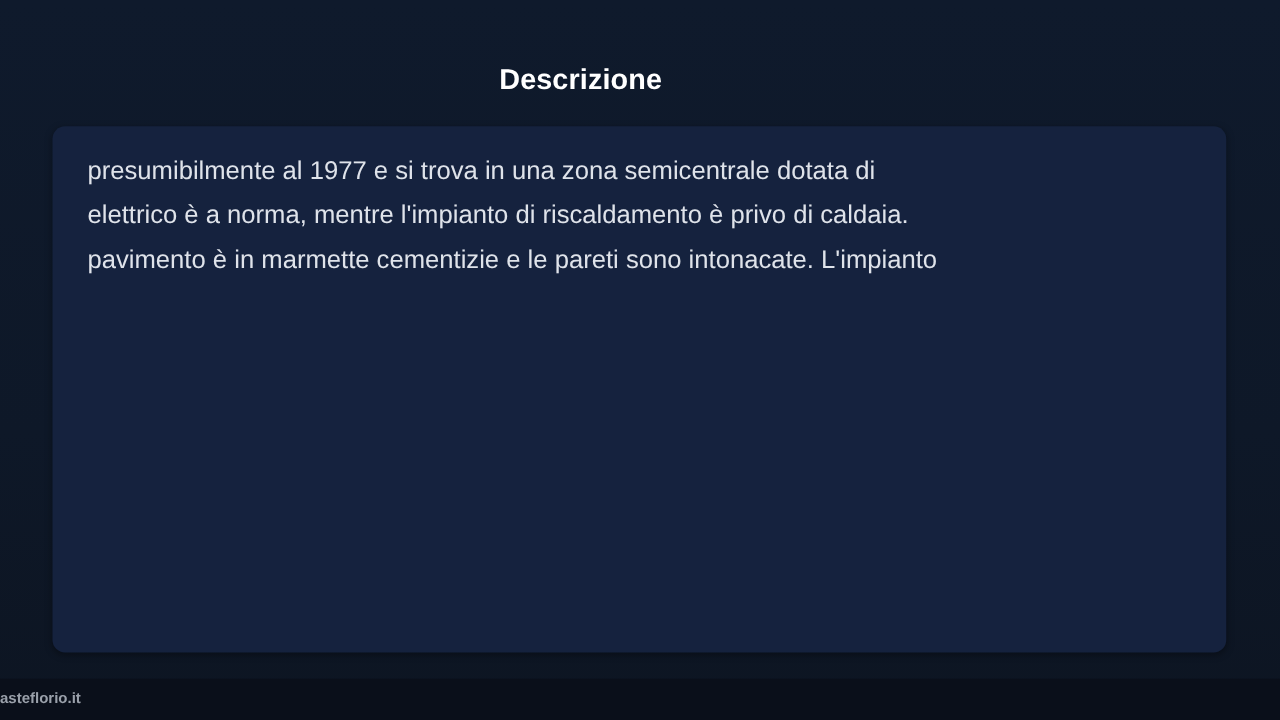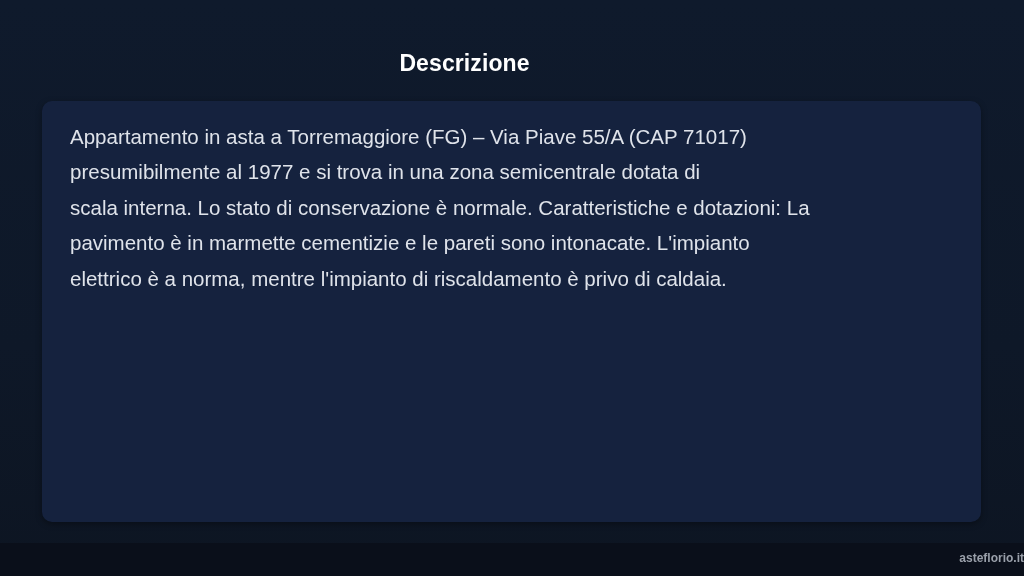--- a/index.html
+++ b/index.html
@@ -49,41 +49,39 @@
       display: block;
       white-space: nowrap;
     }
     .footer {
       position: absolute;
       left: 0;
       top: 543px;
       width: 1024px;
       height: 33px;
       background: #0a0f1a;
-      text-align: right;
+      text-align: left;
     }
     .footer-text {
       display: inline-block;
       margin-top: 7px;
       color: #9aa0aa;
       font-weight: bold;
       font-size: 12px;
       line-height: 16px;
     }
   </style>
 </head>
 <body>
 
 <div class="title">Descrizione</div>
 
 <div class="card">
   <p class="desc">
-    <span class="line">Appartamento in asta a Torremaggiore (FG) – Via Piave 55/A (CAP 71017)</span>
     <span class="line">presumibilmente al 1977 e si trova in una zona semicentrale dotata di</span>
-    <span class="line">scala interna. Lo stato di conservazione è normale. Caratteristiche e dotazioni: La</span>
+    <span class="line">elettrico è a norma, mentre l'impianto di riscaldamento è privo di caldaia.</span>
     <span class="line">pavimento è in marmette cementizie e le pareti sono intonacate. L'impianto</span>
-    <span class="line">elettrico è a norma, mentre l'impianto di riscaldamento è privo di caldaia.</span>
   </p>
 </div>
 
 <div class="footer">
   <span class="footer-text">asteflorio.it</span>
 </div>
 
 </body></html>

